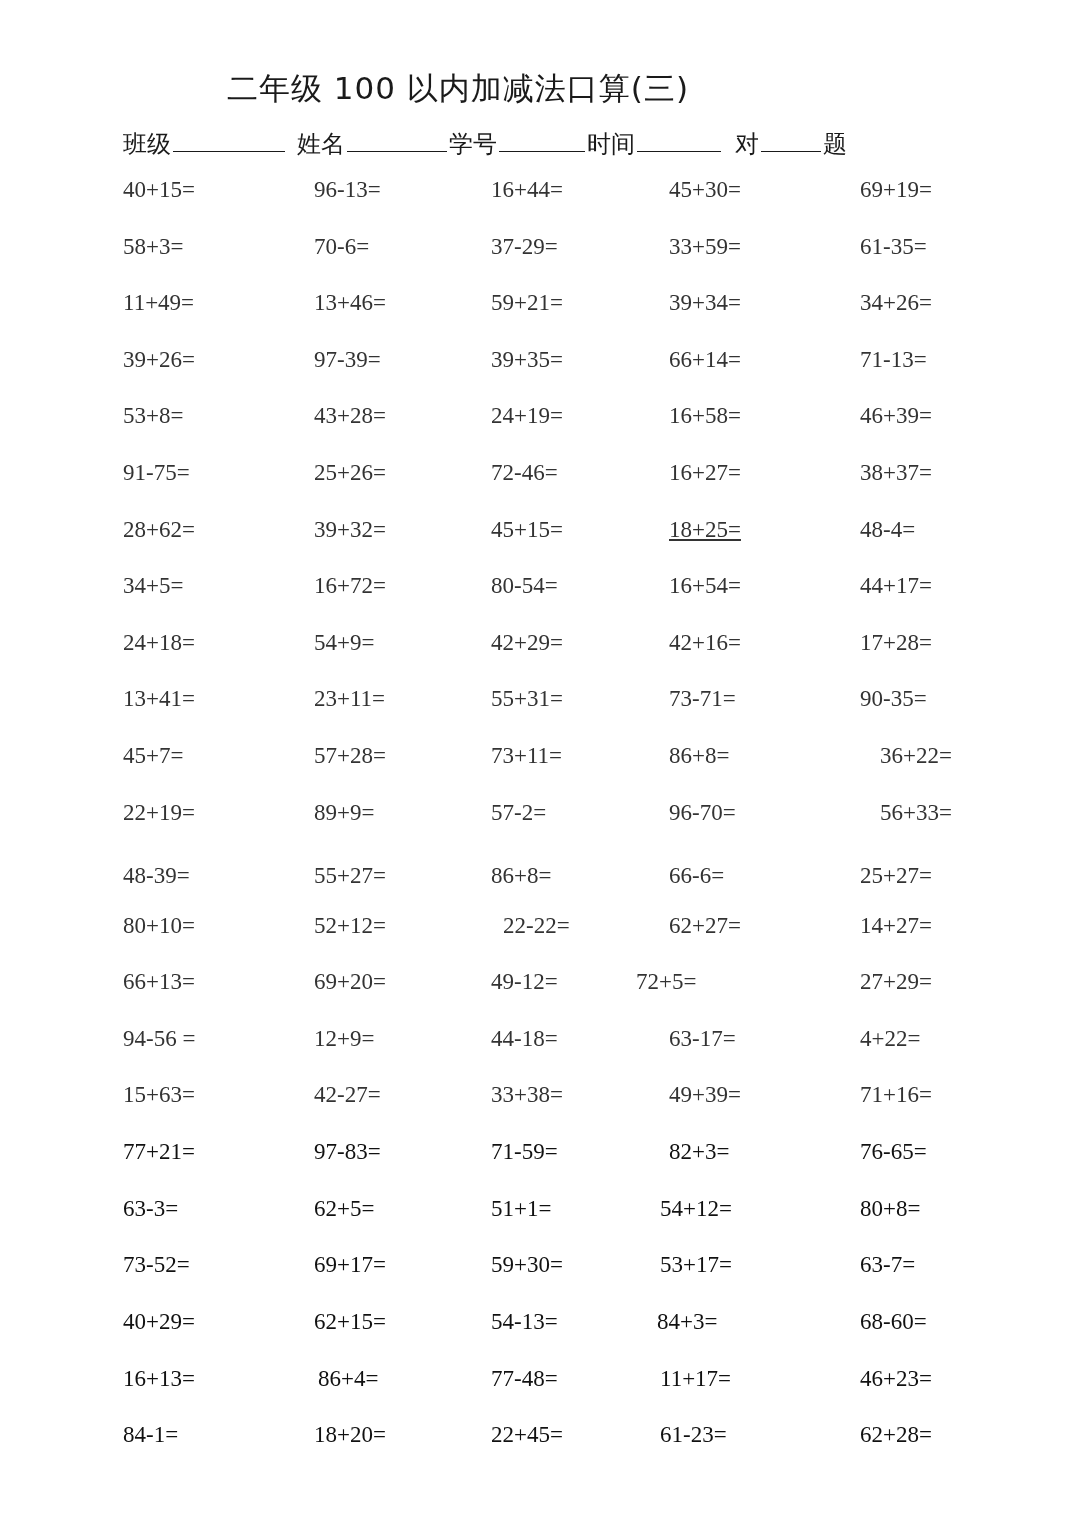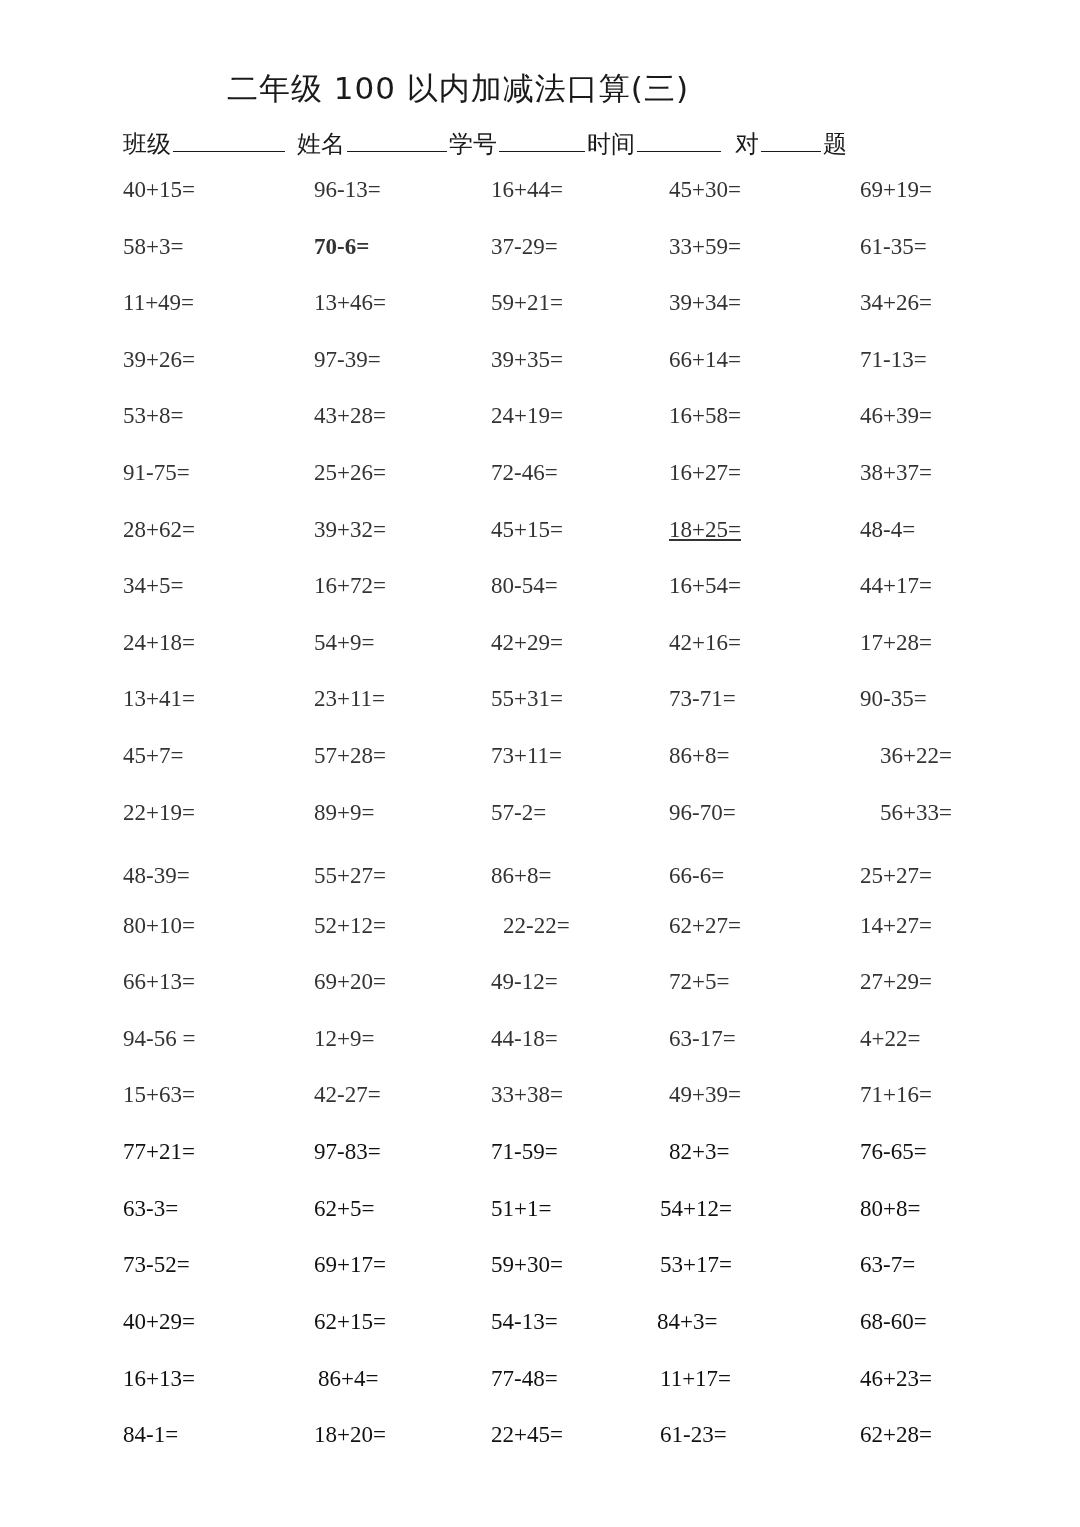--- a/index.html
+++ b/index.html
@@ -101,21 +101,21 @@
 <div class="grid" id="grid">
     <div class="row" style="top: 0px;">
       <div class="problem" style="left: 123px;">40+15=</div>
       <div class="problem" style="left: 314px;">96-13=</div>
       <div class="problem" style="left: 491px;">16+44=</div>
       <div class="problem" style="left: 669px;">45+30=</div>
       <div class="problem" style="left: 860px;">69+19=</div>
     </div>
     <div class="row" style="top: 56.6px;">
       <div class="problem" style="left: 123px;">58+3=</div>
-      <div class="problem" style="left: 314px; font-weight: bold;">70-6=</div>
+      <div class="problem" style="left: 314px;">70-6=</div>
       <div class="problem" style="left: 491px;">37-29=</div>
       <div class="problem" style="left: 669px;">33+59=</div>
       <div class="problem" style="left: 860px;">61-35=</div>
     </div>
     <div class="row" style="top: 113.2px;">
       <div class="problem" style="left: 123px;">11+49=</div>
       <div class="problem" style="left: 314px;">13+46=</div>
       <div class="problem" style="left: 491px;">59+21=</div>
       <div class="problem" style="left: 669px;">39+34=</div>
       <div class="problem" style="left: 860px;">34+26=</div>
@@ -194,21 +194,21 @@
       <div class="problem" style="left: 123px;">80+10=</div>
       <div class="problem" style="left: 314px;">52+12=</div>
       <div class="problem" style="left: 491px; margin-left: 12px;">22-22=</div>
       <div class="problem" style="left: 669px;">62+27=</div>
       <div class="problem" style="left: 860px;">14+27=</div>
     </div>
     <div class="row" style="top: 792.4px;">
       <div class="problem" style="left: 123px;">66+13=</div>
       <div class="problem" style="left: 314px;">69+20=</div>
       <div class="problem" style="left: 491px;">49-12=</div>
-      <div class="problem" style="left: 669px; text-align: right;">72+5=</div>
+      <div class="problem" style="left: 636px; text-align: right;">72+5=</div>
       <div class="problem" style="left: 860px;">27+29=</div>
     </div>
     <div class="row" style="top: 849px;">
       <div class="problem" style="left: 123px;">94-56 =</div>
       <div class="problem" style="left: 314px;">12+9=</div>
       <div class="problem" style="left: 491px;">44-18=</div>
       <div class="problem" style="left: 669px;">63-17=</div>
       <div class="problem" style="left: 860px;">4+22=</div>
     </div>
     <div class="row" style="top: 905px; padding-left: 19px;">

